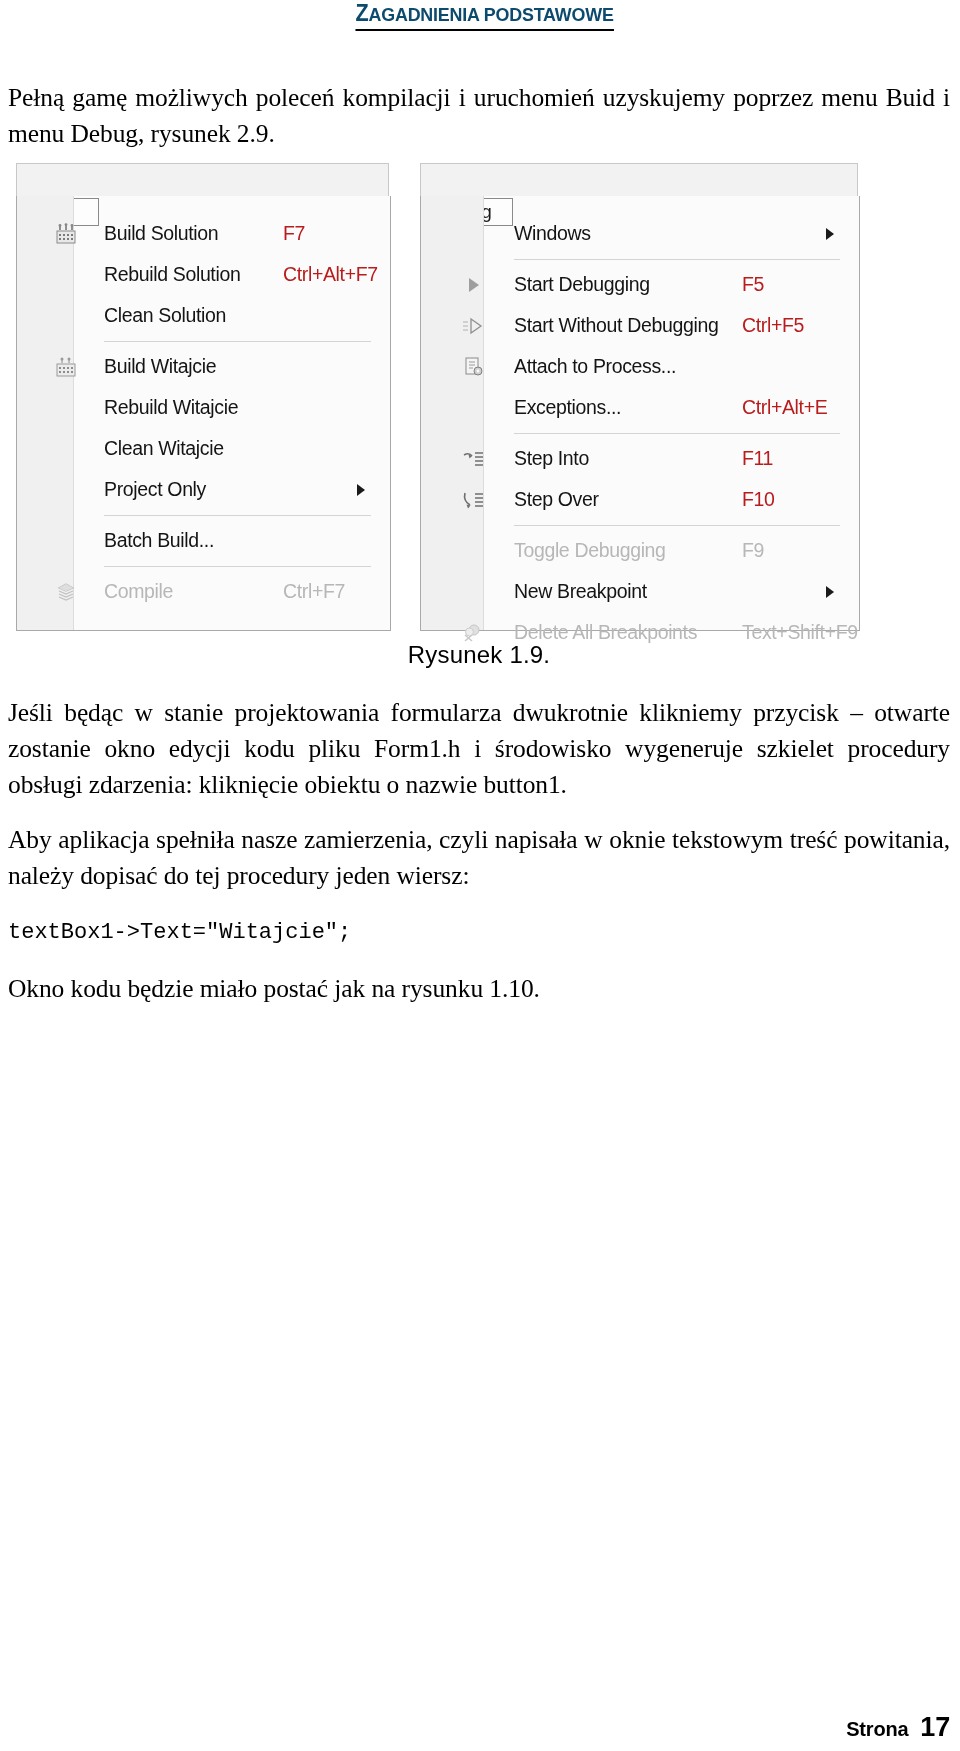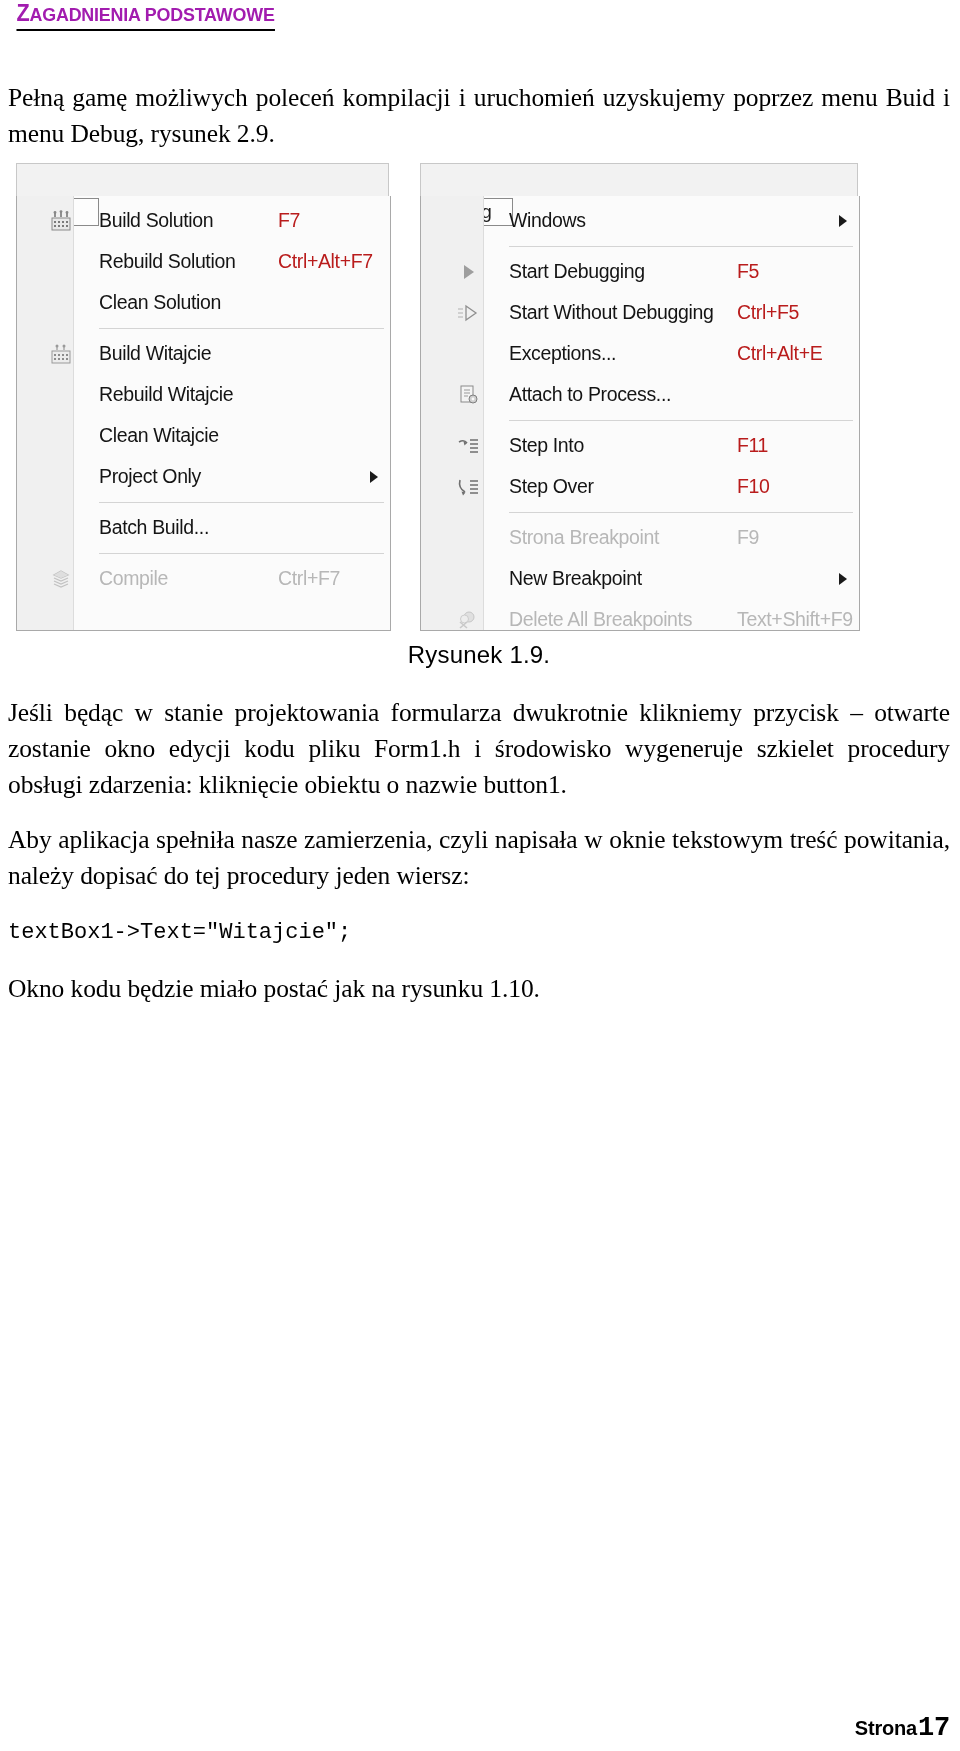--- a/index.html
+++ b/index.html
@@ -15,27 +15,27 @@
     color: #000000;
     overflow: hidden;
   }
 
   
   .running-head {
     position: absolute;
     top: 0;
     left: 0;
     right: 8px;
-    text-align: left;
+    text-align: center;
     font-family: "Liberation Sans", sans-serif;
     font-weight: bold;
     font-size: 19px;
     letter-spacing: -0.2px;
     padding-bottom: 3px;
-    color: #a21caf;
+    color: #0c4a6e;
   }
   .running-head .rh-inner {
     display: inline-block;
     border-bottom: 2.5px solid #000;
     padding-bottom: 2px;
     transform: scaleX(0.94);
     transform-origin: right center;
   }
   .running-head .cap {
     font-size: 23px;
@@ -123,22 +123,22 @@
     position: absolute;
     left: 0;
     top: 0;
     bottom: 0;
     width: 56px;
     background: #f0f0f0;
     border-right: 1px solid #dcdcdc;
   }
   .vsmenu ul {
     list-style: none;
-    margin: 0;
-    padding: 4px 0 4px 16px;
+    margin: 13px;
+    padding: 4px 0 4px 8px;
     position: relative;
     z-index: 2;
   }
   .vsmenu li.item {
     position: relative;
     height: 41px;
     display: flex;
     align-items: center;
     box-sizing: border-box;
   }
@@ -205,22 +205,21 @@
     position: absolute;
     right: 10px;
     bottom: 8px;
     font-family: "Liberation Sans", sans-serif;
     font-weight: bold;
     font-size: 20px;
     letter-spacing: -0.2px;
   }
   .footer .pagenum {
     font-size: 27px;
-    margin-left: 1px;
-    font-family: Liberation Mono, monospace;
+    margin-left: 12px;
   }
 
   svg { display: block; }
 </style>
 </head>
 <body>
 
 <div class="running-head">
   <span class="rh-inner">
     <span class="cap">Z</span><span>AGADNIENIA PODSTAWOWE</span>
@@ -381,37 +380,37 @@
                   <path d="M2 7 H7 M2 11 H7 M2 15 H7"></path>
                 </g>
               <path d="M10 4 L20 11 L10 18 Z" fill="none" stroke="#8f8f8f" stroke-width="1.3"></path>
             </svg>
           </span>
           <span class="label">Start Without Debugging</span>
           <span class="shortcut">Ctrl+F5</span>
         </li>
 
         <li class="item">
-          <span class="ico"></span>
-          <span class="label">Exceptions...</span>
-          <span class="shortcut">Ctrl+Alt+E</span>
-        </li>
-
-        <li class="item">
           <span class="ico">
             <svg width="24" height="24" viewBox="0 0 24 24">
               <rect x="5" y="3" width="12" height="16" fill="#f4f4f4" stroke="#8a8a8a" stroke-width="1"></rect>
               <g stroke="#9a9a9a" stroke-width="1.2">
                   <path d="M8 7 H14 M8 10 H14 M8 13 H12"></path>
                 </g>
               <circle cx="17" cy="16" r="4" fill="#cfcfcf" stroke="#7f7f7f" stroke-width="1"></circle>
               <circle cx="17" cy="16" r="1.4" fill="#fafafa"></circle>
             </svg>
           </span>
           <span class="label">Attach to Process...</span>
+        </li>
+
+        <li class="item">
+          <span class="ico"></span>
+          <span class="label">Exceptions...</span>
+          <span class="shortcut">Ctrl+Alt+E</span>
         </li>
 
         <li class="sep"></li>
 
         <li class="item">
           <span class="ico">
             <svg width="24" height="22" viewBox="0 0 24 22">
               <path d="M3 7 q5 -3 8 1" fill="none" stroke="#6f6f6f" stroke-width="1.6"></path>
               <path d="M11 8 L7.5 6.5 L8.5 10.5 Z" fill="#6f6f6f"></path>
               <g stroke="#6f6f6f" stroke-width="1.5">
@@ -434,21 +433,21 @@
             </svg>
           </span>
           <span class="label">Step Over</span>
           <span class="shortcut">F10</span>
         </li>
 
         <li class="sep"></li>
 
         <li class="item disabled">
           <span class="ico"></span>
-          <span class="label">Strona Breakpoint</span>
+          <span class="label">Toggle Debugging</span>
           <span class="shortcut">F9</span>
         </li>
 
         <li class="item">
           <span class="ico"></span>
           <span class="label">New Breakpoint</span>
           <span class="arrow"></span>
         </li>
 
         <li class="item disabled">

